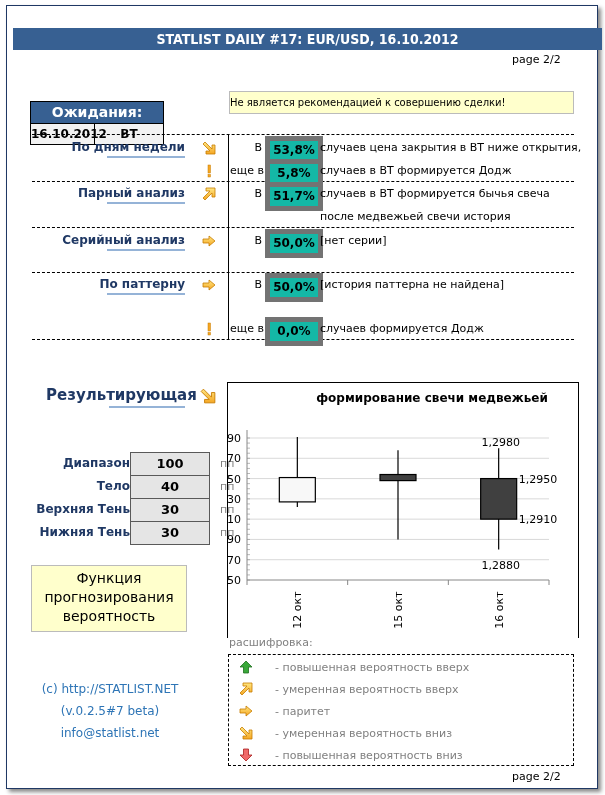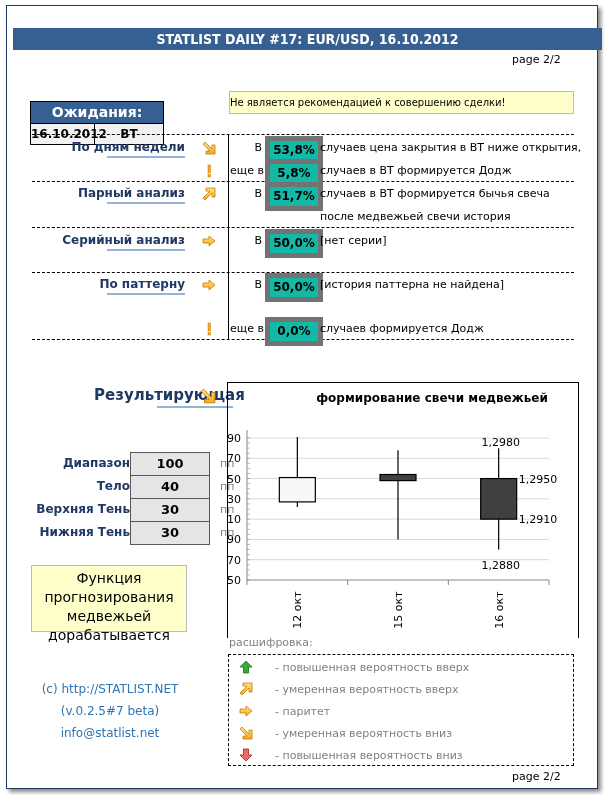--- a/index.html
+++ b/index.html
@@ -15,21 +15,21 @@
   .exp .row span:last-child{flex:1;}
   .warn{position:absolute;left:229px;top:91px;width:343px;height:21px;background:#ffffcc;border:1px solid #bbb;font-size:10px;line-height:21px;}
   .dash{position:absolute;left:32px;width:542px;border-top:1px dashed #000;height:0;}
   .vline{position:absolute;left:228px;top:134px;width:0;height:206px;border-left:1px solid #000;}
   .lbl{position:absolute;font-weight:bold;color:#1f3864;font-size:12px;text-align:right;}
   .lbl .ul{position:absolute;right:0;bottom:-4px;height:2px;background:#95b3d7;}
   .icon{position:absolute;width:14px;height:14px;}
   .pre{position:absolute;font-size:11px;text-align:right;}
   .pct{position:absolute;left:265px;width:48px;height:19px;border:5px solid #737373;background:#14b8a6;font-weight:bold;font-size:12px;text-align:center;line-height:19px;}
   .desc{position:absolute;left:320px;font-size:11px;white-space:nowrap;}
-  .res-lbl{position:absolute;left:46px;top:386px;font-size:15px;font-weight:bold;color:#1f3864;margin-left:48px;}
+  .res-lbl{position:absolute;left:46px;top:386px;font-size:15px;font-weight:bold;color:#1f3864;}
   .params{position:absolute;left:20px;top:452px;}
   .prow{position:absolute;height:23px;}
   .prow .pl{position:absolute;right:0;width:110px;text-align:right;font-weight:bold;font-size:12px;color:#1f3864;line-height:23px;}
   .pv{position:absolute;left:110px;width:78px;height:22px;border:1px solid #595959;background:#e5e5e5;font-weight:bold;font-size:13px;text-align:center;line-height:22px;}
   .pu{position:absolute;left:200px;font-size:11px;color:#808080;line-height:23px;}
   .note{position:absolute;left:31px;top:565px;width:156px;height:67px;background:#ffffcc;border:1px solid #bbb;font-size:14px;text-align:center;line-height:19px;padding-top:3px;box-sizing:border-box;}
   .chart{position:absolute;left:227px;top:382px;width:350px;height:255px;border:1px solid #000;border-bottom:none;}
   .legend-t{position:absolute;left:229px;top:636px;font-size:11px;color:#808080;}
   .legend{position:absolute;left:228px;top:654px;width:344px;height:110px;border:1px dashed #000;}
   .legend .li{position:absolute;left:10px;height:20px;display:flex;align-items:center;font-size:11px;color:#808080;}
@@ -157,22 +157,21 @@
   </div>
   <div class="prow" style="top:69px;left:0;width:220px;">
     <div class="pl" style="right:110px;">Нижняя Тень</div>
     <div class="pv">30</div>
     <div class="pu">пп</div>
   </div>
 </div>
 
 <div class="note">
   <div>Функция прогнозирования</div>
-  <div>медвежьей</div>
-  <div>дорабатывается</div>
+  <div>вероятность</div>
 </div>
 
 <div class="chart">
   <svg id="chart-svg" width="350" height="255">
     <text id="chart-title" x="204" y="19" text-anchor="middle" font-size="12" font-weight="bold" font-family="DejaVu Sans, sans-serif">формирование свечи медвежьей</text>
   <text x="13" y="201" text-anchor="end" font-size="11" font-family="DejaVu Sans, sans-serif">1,2850</text>
       <line x1="19" x2="321" y1="176.71428571428572" y2="176.71428571428572" stroke="#d9d9d9" stroke-width="1"></line>
       <text x="13" y="180.71428571428572" text-anchor="end" font-size="11" font-family="DejaVu Sans, sans-serif">1,2870</text>
       <line x1="19" x2="321" y1="156.42857142857144" y2="156.42857142857144" stroke="#d9d9d9" stroke-width="1"></line>
       <text x="13" y="160.42857142857144" text-anchor="end" font-size="11" font-family="DejaVu Sans, sans-serif">1,2890</text>

